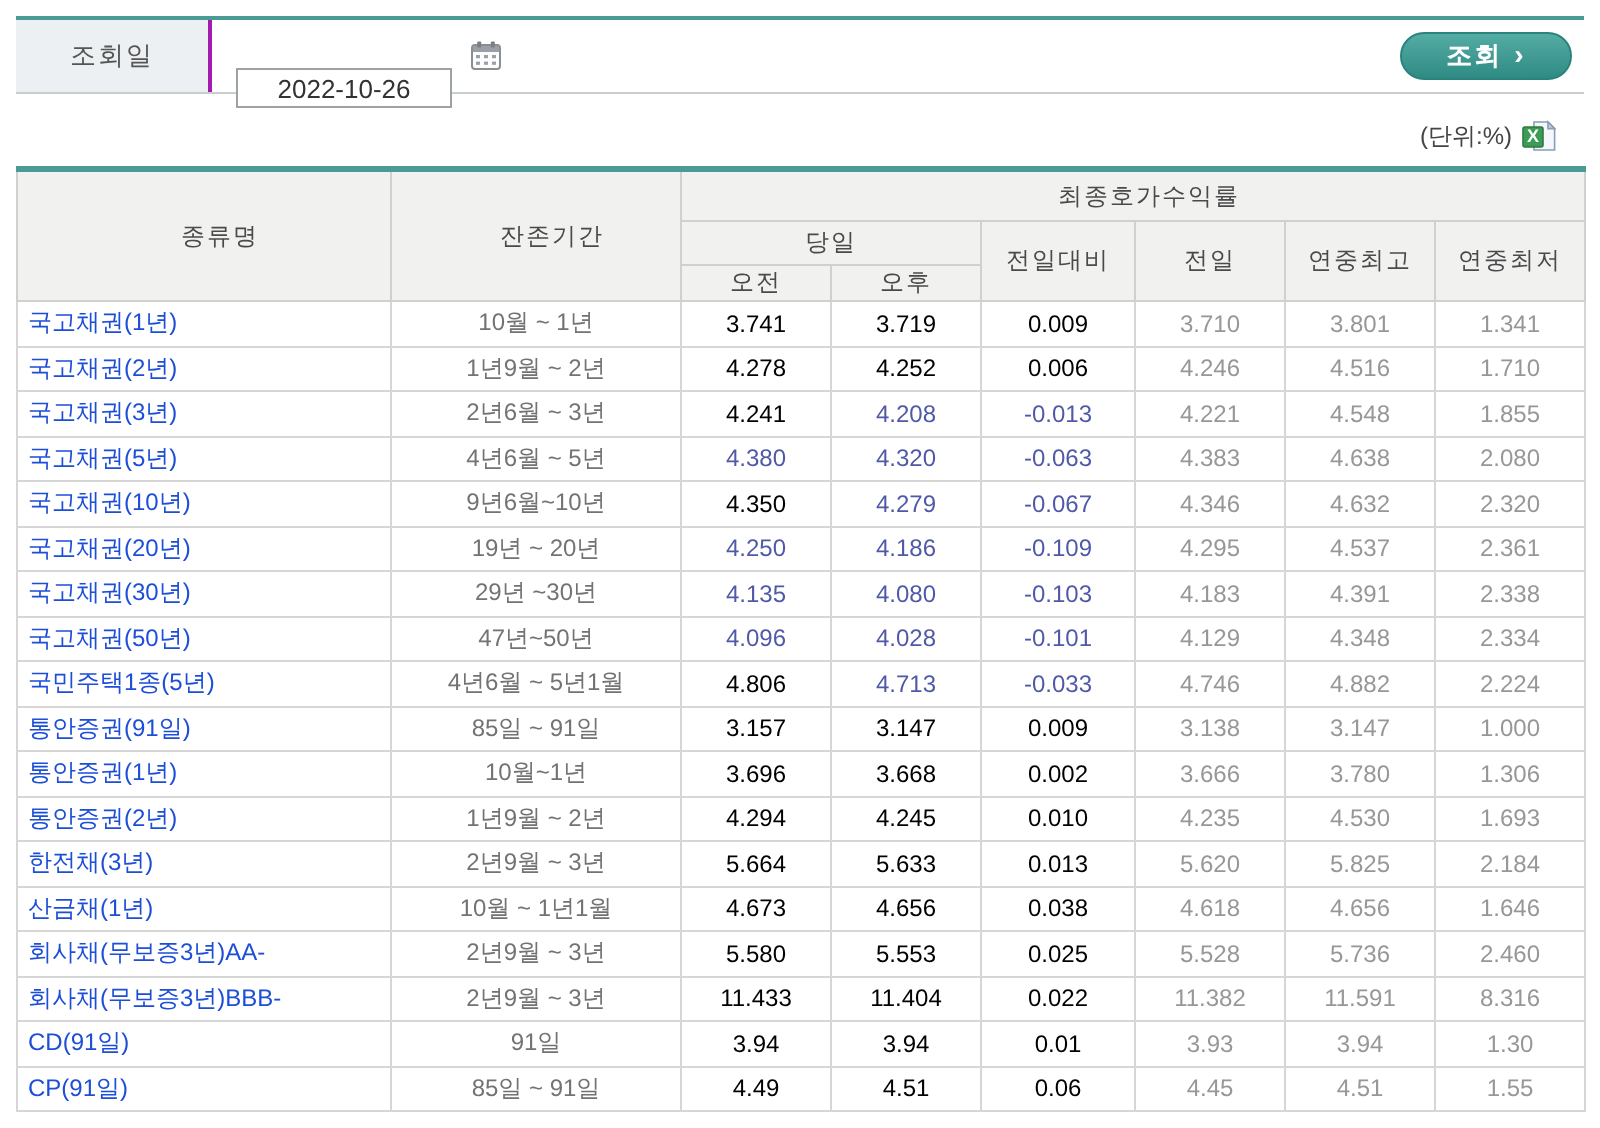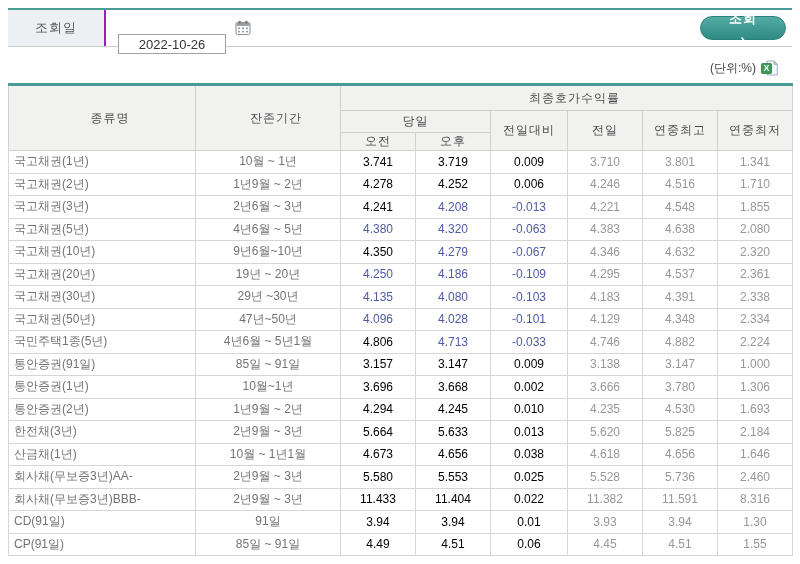--- a/index.html
+++ b/index.html
@@ -38,21 +38,20 @@
   .spacer { flex: 1; }
   .search-button {
     margin-right: 6px;
     width: 86px; height: 24px;
     border: 1px solid #2B837D; border-radius: 12px;
     background: linear-gradient(#54ACA4, #2F8B84);
     color: #fff; font-size: 13px; font-weight: bold; letter-spacing: 1px;
     display: flex; align-items: center; justify-content: center; gap: 6px;
     cursor: pointer;
     font-family: "Liberation Sans", "DejaVu Sans", sans-serif;
-    flex-direction: column;
   }
   .search-button .arr { font-size: 14px; font-weight: bold; line-height: 1; margin-top: -2px; }
 
   
   .unit-row {
     height: 36px;
     display: flex; align-items: center; justify-content: flex-end;
     padding-right: 14px; padding-top: 6px; gap: 5px;
   }
   .unit-text { font-size: 12px; color: #444; }
@@ -68,21 +67,21 @@
   table.rates th, table.rates td { border: 1px solid #D6D6D6; vertical-align: middle; }
   table.rates thead th {
     background: #F1F2F0; border-color: #CDD2D0;
     color: #4A4A4A; font-weight: normal; letter-spacing: 1px;
     text-align: center;
   }
   tr.h1 th { height: 26px; padding-left: 16px; }
   tr.h2 th { height: 22px; }
   tr.h3 th { height: 15px; }
   tbody td { height: 22.5px; text-align: center; }
-  td.c-name { text-align: left; padding-left: 5px; color: #737373; margin-left: 32px; }
+  td.c-name { text-align: left; padding-left: 5px; color: #1d4ed8; margin-left: 32px; }
   td.c-period { color: #737373; }
   td.c-prev, td.c-high, td.c-low { color: #979797; }
   .up   { color: #000000; }
   .down { color: #5059A8; }
   td.c-prev, th.h-prev { border-left: 4px double #CDD2D0; }
   td.c-prev { border-left-color: #D6D6D6; }
 </style>
 </head>
 <body>
 

